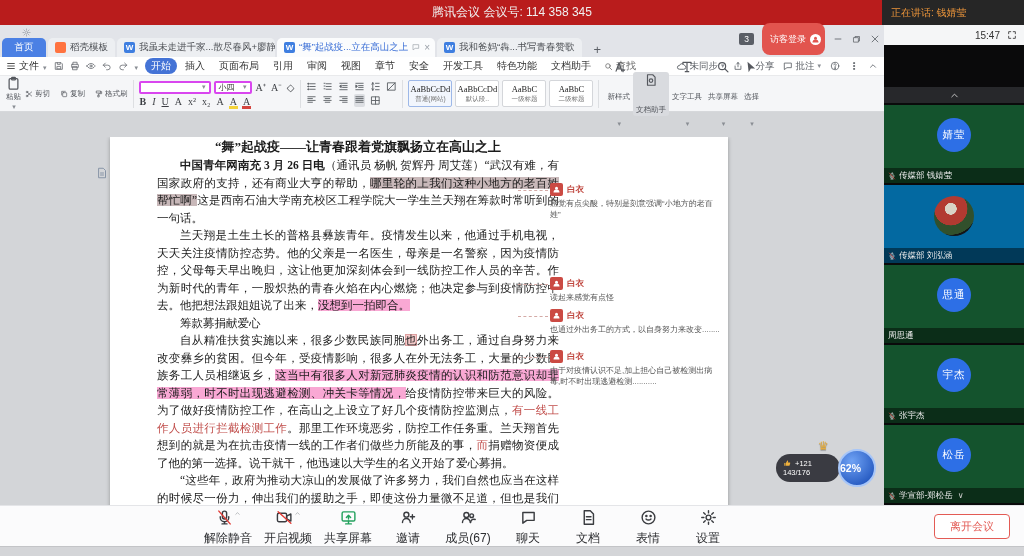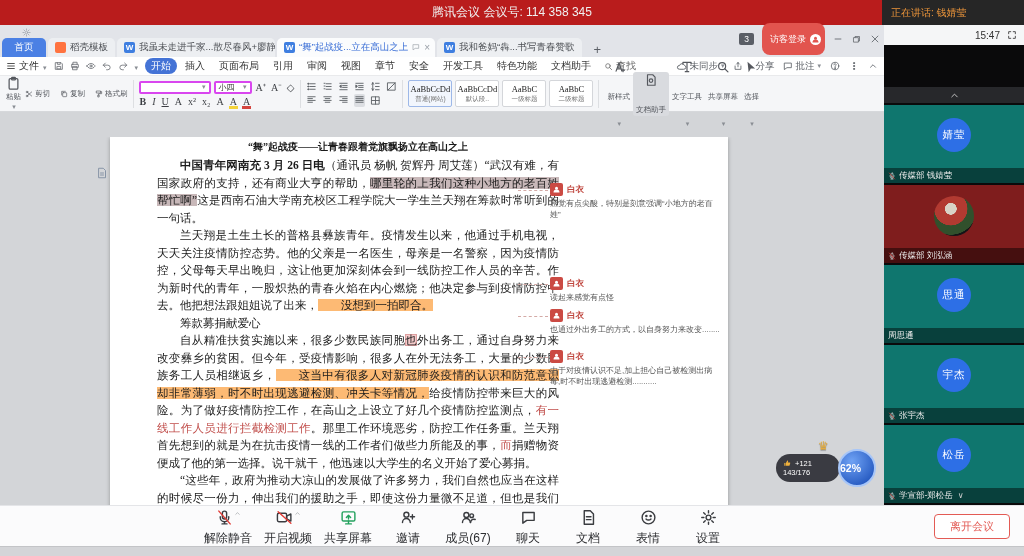--- a/index.html
+++ b/index.html
@@ -75,50 +75,50 @@
   .stylecard .sname{font-size:6.5px;color:#777;white-space:nowrap;}
   .toolbtn{display:flex;flex-direction:column;align-items:center;gap:18px;color:#55585e;padding:1px 3px;border-radius:3px;justify-content:space-between;}
   .toolbtn.on{background:#d9dbdf;}
 
   
   .docarea{position:absolute;left:0;top:112px;width:884px;height:393px;background:#d3d5d8;overflow:hidden;}
   .page{position:absolute;left:110px;top:0;width:618px;height:393px;background:#fff;
     box-shadow:0 1px 4px rgba(0,0,0,.3);overflow:hidden;}
   .doctext{position:absolute;left:47px;top:1px;width:402px;font-family:"Liberation Serif","DejaVu Serif",serif;
     font-size:11.5px;line-height:17.5px;text-align:justify;color:#1b1b1b;}
-  .doctitle{font-size:10px;font-weight:700;text-align:center;line-height:18px;margin-bottom:1px;}
+  .doctitle{font-size:13px;font-weight:700;text-align:center;line-height:18px;margin-bottom:1px;}
   .doctext p{margin:0;text-indent:23px;}
   .doctext .h2{font-weight:400;text-indent:23px;}
   .b{font-weight:700;}
   .hl-gray{background:#c8b8b9;}
-  .hl-pink{background:#fdba74;padding-left:23px;}
+  .hl-pink{background:#f9a8d4;}
   .box-pink{background:#f4caca;box-shadow:inset 0 0 0 1px #dd9f9f;}
   .red{color:#c14f4c;}
   .comments{position:absolute;left:440px;top:0;width:176px;}
   .comment{position:absolute;left:0;width:172px;}
   .comment::before{content:"";position:absolute;left:-32px;top:7px;width:30px;border-top:1px dashed #d4aaa6;}
   .c-head{display:flex;align-items:center;gap:4px;}
   .c-ico{width:13px;height:13px;background:#cb4a43;border-radius:2px;flex:none;}
   .c-author{color:#bf443c;font-size:8.5px;font-weight:700;}
   .c-body{font-size:8px;color:#555;line-height:11px;margin-top:2px;}
   .margin-ico{position:absolute;left:96px;top:30px;color:#8794a6;}
   .statusicons{position:absolute;left:560px;top:379px;display:flex;gap:9px;align-items:center;
     color:#b2b4b8;font-size:9.5px;}
   .statusicons .zline{width:44px;height:2px;background:#c4c6c9;border-radius:1px;}
 
   
   .sidebar{position:absolute;left:884px;top:25px;width:140px;height:480px;background:#0c0c0d;}
   .clockstrip{height:20px;background:#f5f6f7;display:flex;align-items:center;justify-content:flex-end;
     gap:7px;padding:0 7px;font-size:10px;color:#333;}
   .videos{position:absolute;left:0;top:20px;right:0;bottom:0;background:#0a0a0b;overflow:hidden;}
   .collapse{margin-top:42px;height:16px;background:#27282b;color:#cfcfcf;display:flex;align-items:center;justify-content:center;}
-  .tile{position:relative;height:78px;margin-top:2px;background:#0f766e;}
+  .tile{position:relative;height:78px;margin-top:2px;background:#14532d;}
   .avatar{position:absolute;left:50%;top:13px;transform:translateX(-50%);width:34px;height:34px;border-radius:50%;
     background:#2d6fe6;color:#fff;font-size:10.5px;display:flex;align-items:center;justify-content:center;letter-spacing:1px;}
-  .tile.video{background:#7f1d1d;text-decoration:underline;}
+  .tile.video{background:#0369a1;text-decoration:underline;}
   .photo{position:absolute;left:50%;top:11px;transform:translateX(-50%);width:40px;height:40px;border-radius:50%;
     background:radial-gradient(circle at 42% 32%,#d9d3c6 0 16%,#b23a31 17% 46%,#31502c 47% 72%,#141517 73%);}
   .tilelabel{position:absolute;left:0;right:0;bottom:0;height:15px;background:rgba(0,0,0,.45);
     display:flex;align-items:center;gap:3px;padding:0 4px;color:#ececec;font-size:8.5px;white-space:nowrap;overflow:hidden;}
   .tilelabel .chev{color:#cfcfcf;font-size:8px;margin-left:2px;}
 
   
   .bottombar{position:absolute;left:0;top:505px;width:1024px;height:41px;background:#fbfbfc;border-top:1px solid #e4e5e8;}
   .btools{position:absolute;left:468px;top:3px;transform:translateX(-50%);display:flex;gap:10px;}
   .btool{width:50px;display:flex;flex-direction:column;align-items:center;gap:2px;font-size:12px;color:#2d2e31;}

